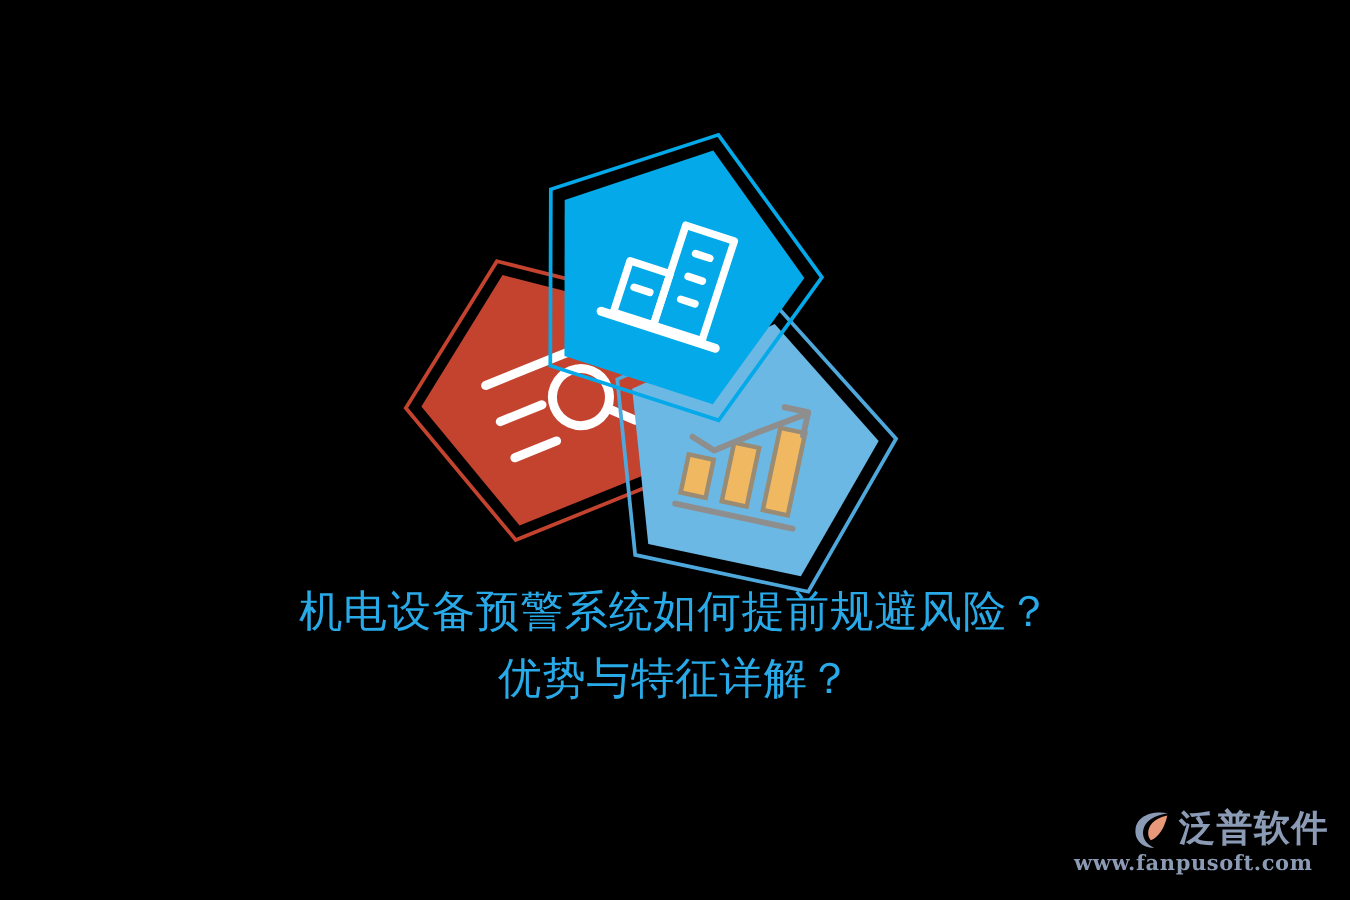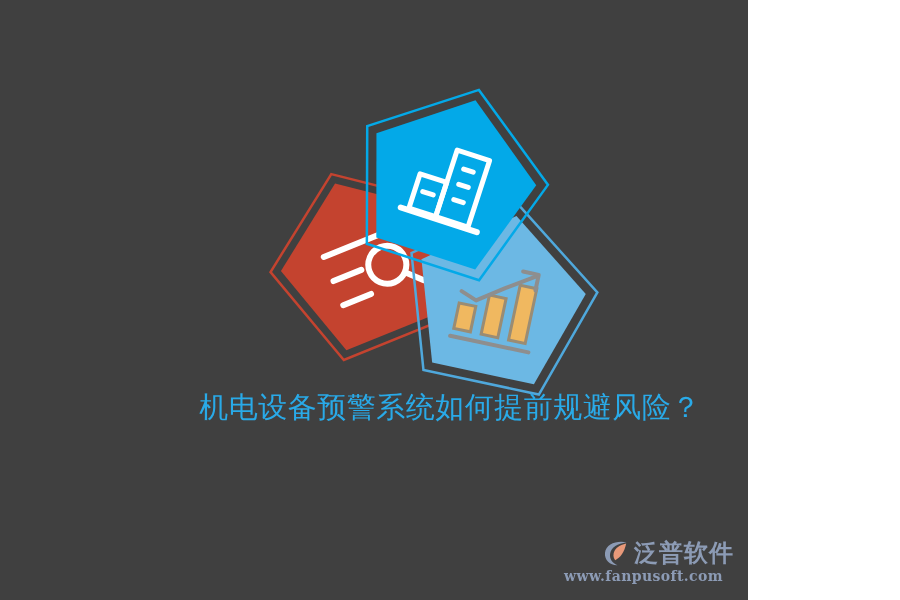--- a/index.html
+++ b/index.html
@@ -10,23 +10,23 @@
     width: 900px;
     height: 600px;
     background: #ffffff;
     font-family: "Liberation Sans", "DejaVu Sans", sans-serif;
     overflow: hidden;
     position: relative;
   }
 
   #canvas {
     position: relative;
-    width: 748px;
+    width: 900px;
     height: 600px;
-    background: #404040;
+    background: #000000;
   }
 
   
   .pentagon-cluster {
     position: absolute;
     left: 270px;
     top: 85px;
     width: 330px;
     height: 300px;
   }
@@ -166,20 +166,21 @@
             <line x1="16" y1="54" x2="27" y2="54" stroke-width="5"></line>
           </g>
         </g>
       </svg>
     </div>
 
   </div>
 
   <div class="headline">
     <span class="line">机电设备预警系统如何提前规避风险？</span>
+    <span class="line">优势与特征详解？</span>
   </div>
 
   <div class="logo">
     <div class="logo-row">
       <span class="logo-mark">
         <svg width="28" height="28" viewBox="0 0 28 28" aria-hidden="true">
 
           <path d="M24.5 3.2 C15 1.2 4 4.5 3 13.8 C2.2 21.5 8.5 26.5 15.5 26.2
                    C9.8 23.8 7.2 19.2 8.2 14.2 C9.3 8.4 15.5 4.6 24.5 3.2 Z" fill="#8C9BB5"></path>
 

